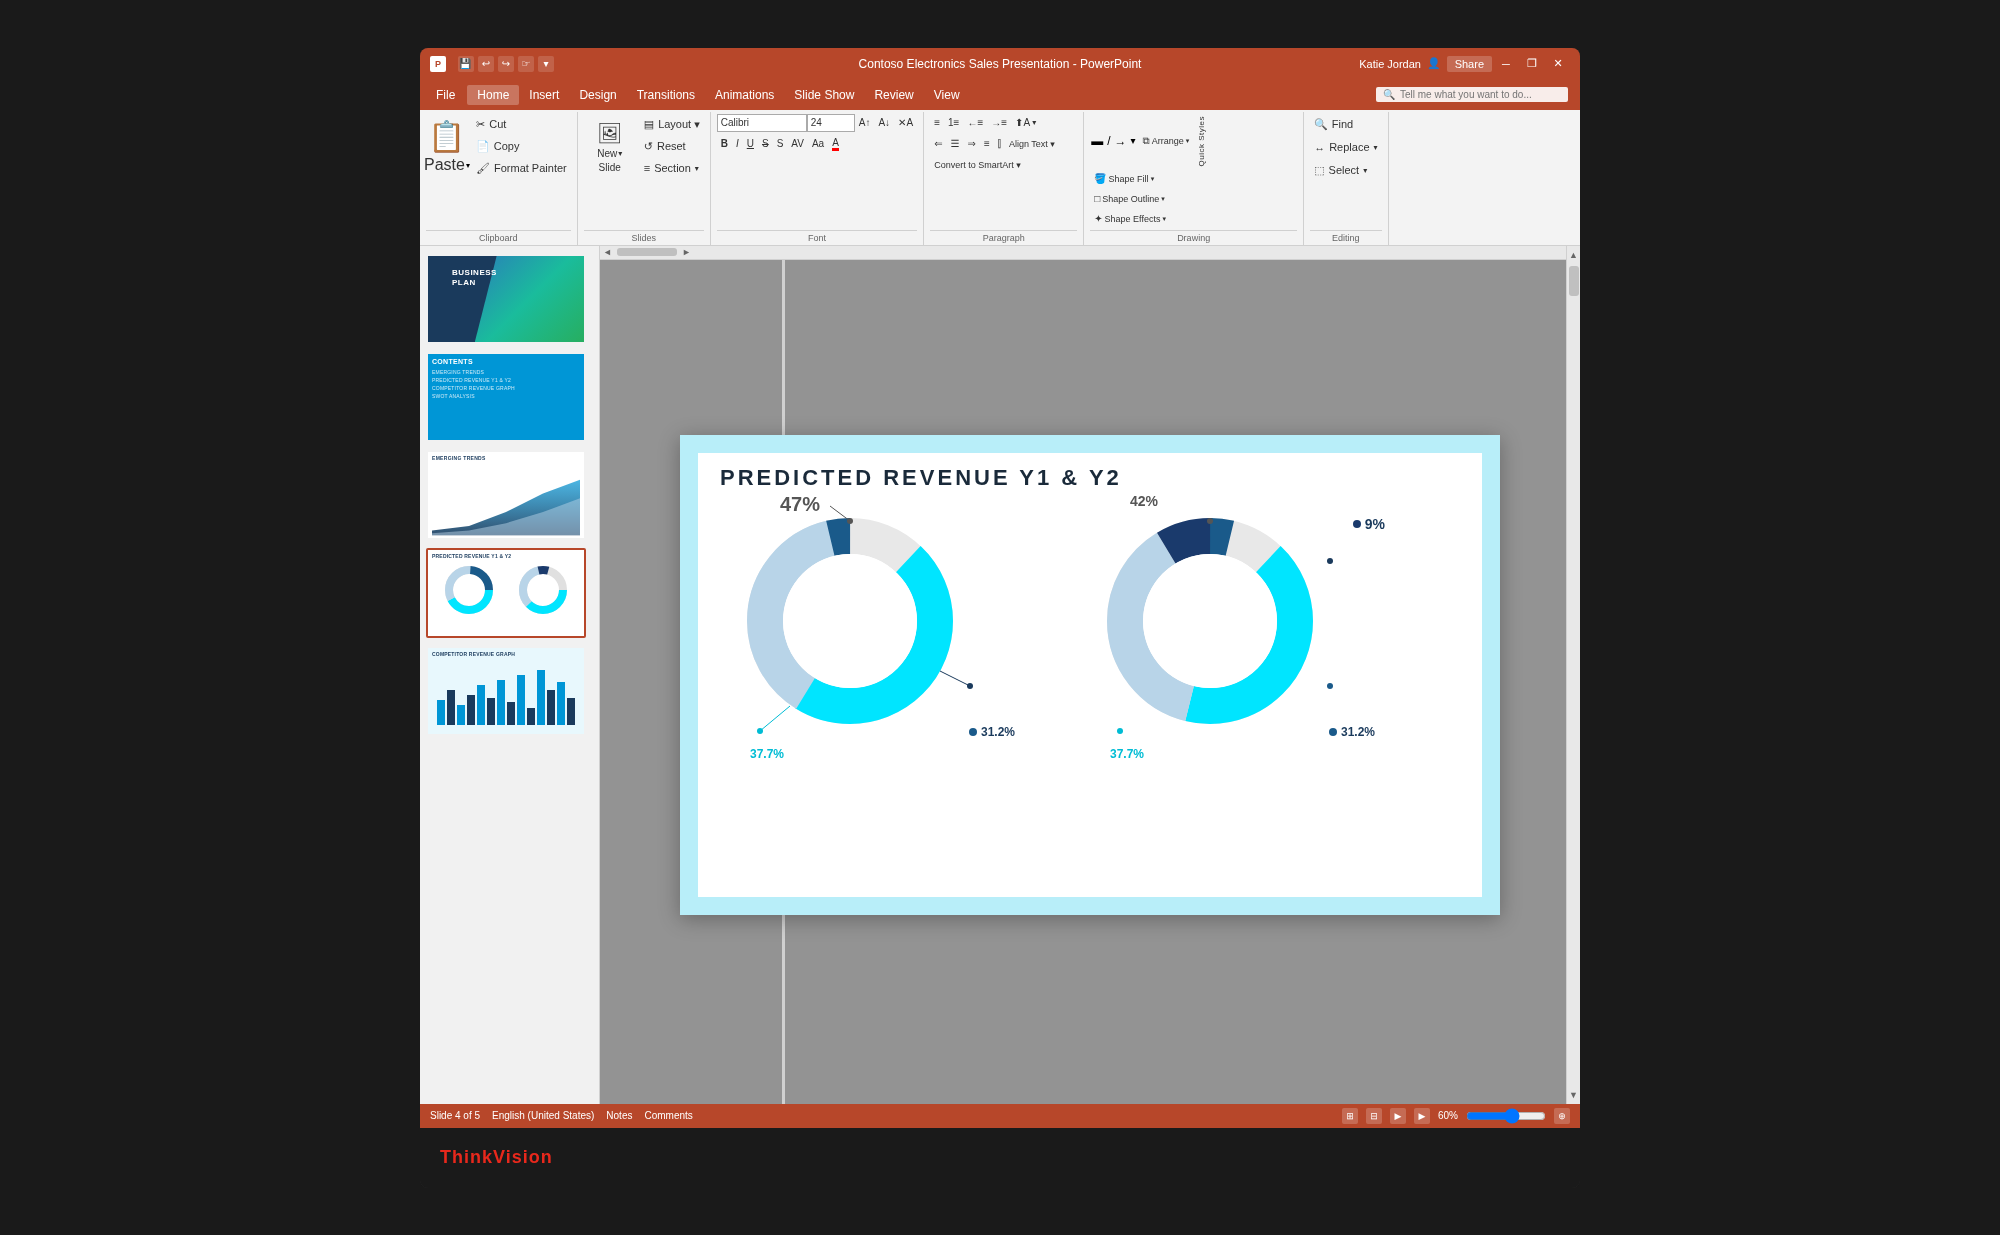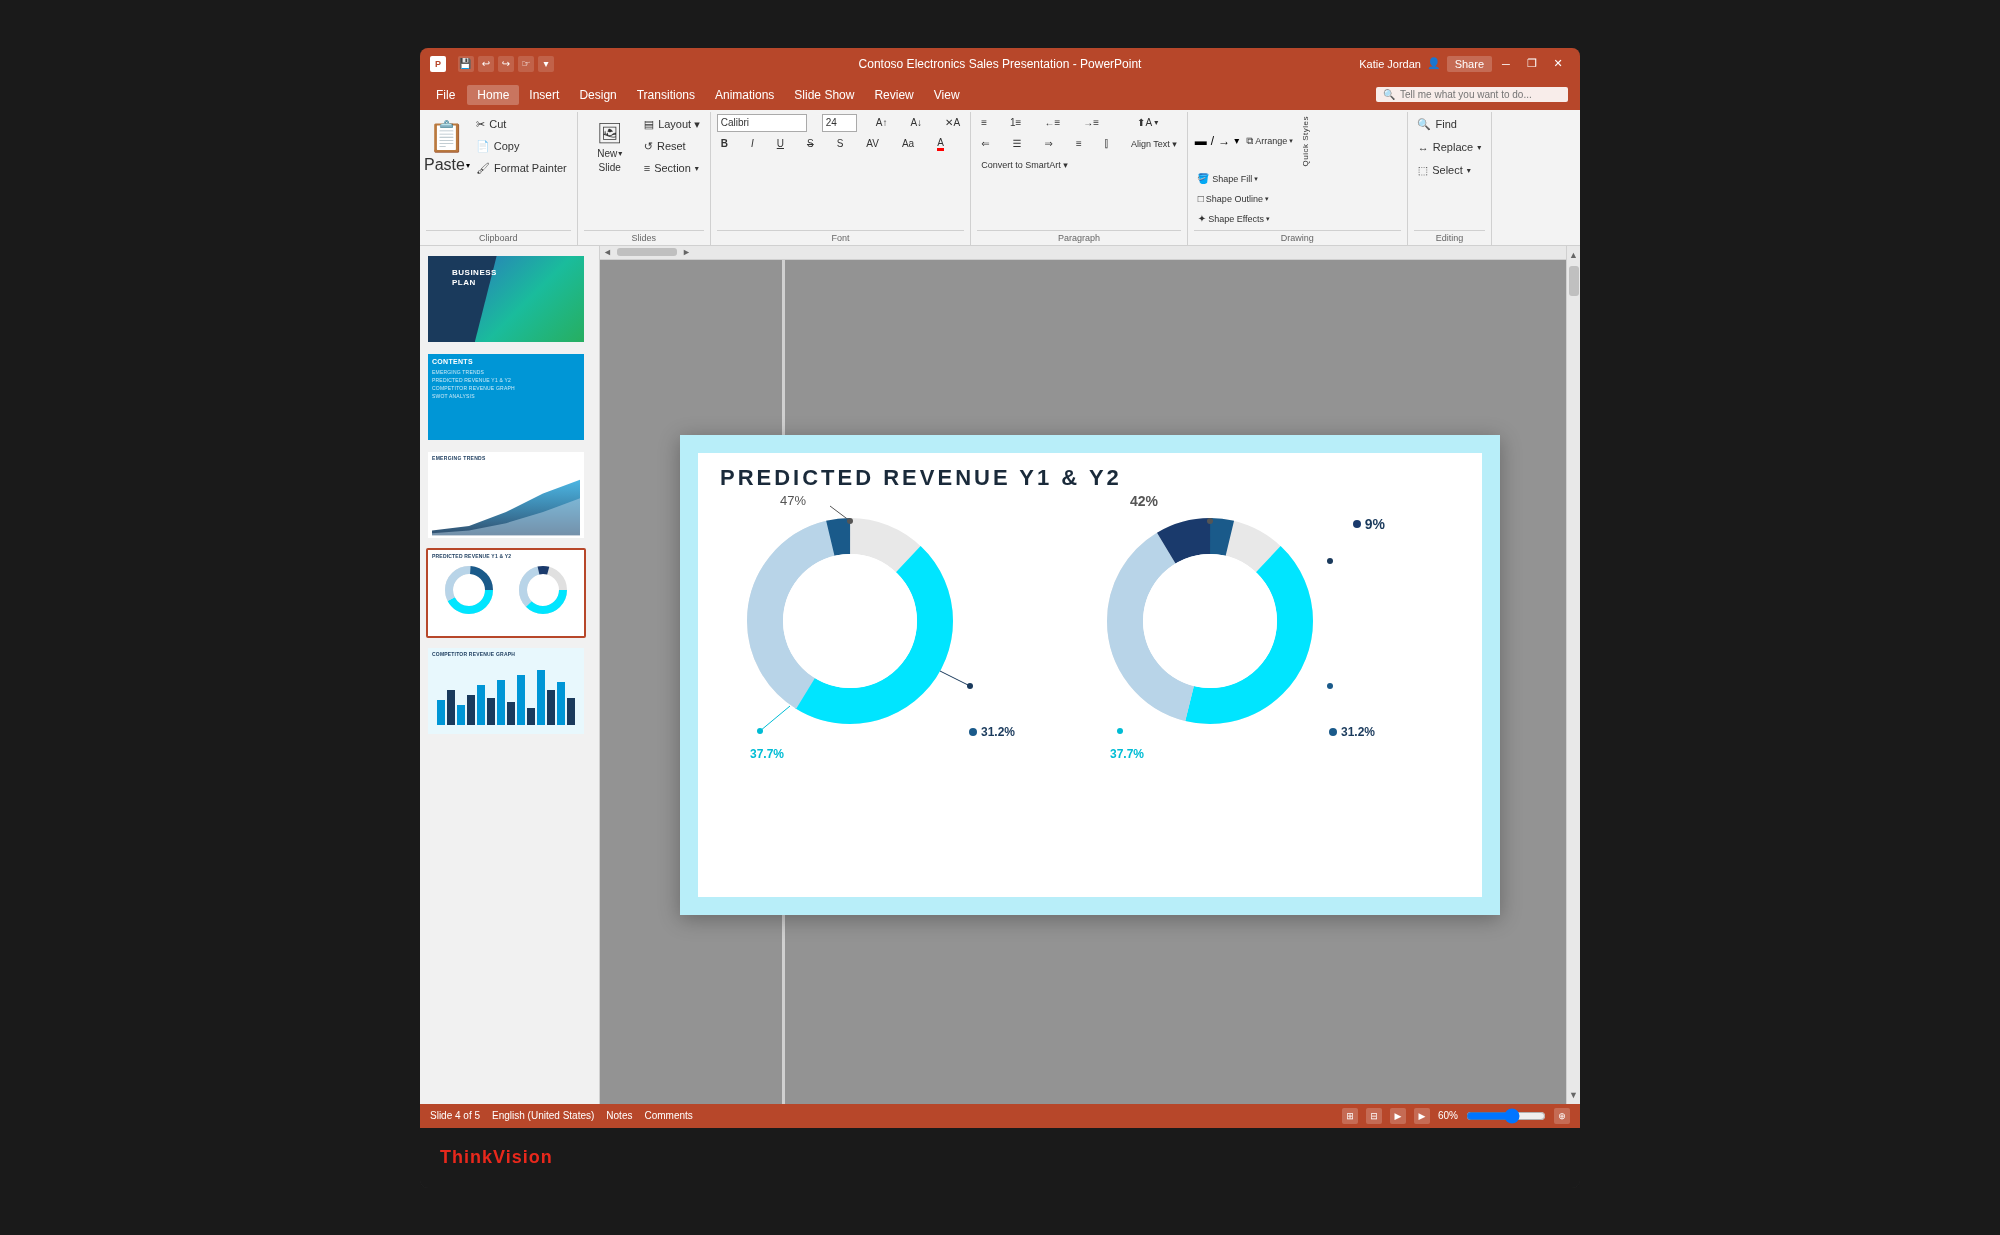--- a/index.html
+++ b/index.html
@@ -452,21 +452,21 @@
       font-size: 18px;
       font-weight: bold;
       letter-spacing: 1px;
     }
     .thinkvision-logo span {
       color: #e8281c;
     }
     .ribbon-row {
       display: flex;
       align-items: center;
-      gap: 15px;
+      gap: 0;
     }
     .rb-btn {
       padding: 1px 4px;
       font-size: 10px;
       cursor: pointer;
       border-radius: 2px;
       color: #333;
       display: flex;
       align-items: center;
       gap: 2px;
@@ -614,21 +614,21 @@
             </div>
           </div>
         </div>
         <div class="ribbon-group-label">Slides</div>
       </div>
 
       <div class="ribbon-group" style="min-width:200px;">
         <div class="ribbon-group-content" style="flex-direction:column;gap:3px;">
           <div class="ribbon-row">
             <div class="font-box" style="width:90px;">Calibri</div>
-            <div class="font-box" style="width:35px;">24</div>
+            <div class="font-box" style="width:48px;">24</div>
             <div class="rb-btn">
                 <span>A↑</span>
               </div>
             <div class="rb-btn">
                 <span>A↓</span>
               </div>
             <div class="rb-btn">
                 <span>✕A</span>
               </div>
           </div>
@@ -881,21 +881,21 @@
         <div class="slide-bg-border"></div>
 
         <div class="slide-content">
           <div class="slide-title">PREDICTED REVENUE Y1 &amp; Y2</div>
 
           <div class="donut-container">
 
             <div class="donut-wrapper" style="position:relative;">
               <div style="position:relative;width:220px;height:220px;">
                 
-                <div style="position:absolute;top:-18px;left:40px;font-size:13px;font-weight:normal;color:#555;">47%</div>
+                <div style="position:absolute;top:-18px;left:40px;font-size:20px;font-weight:bold;color:#555;">47%</div>
                 
                 <svg style="position:absolute;top:0;left:0;width:100%;height:100%;overflow:visible;" viewBox="0 0 220 220">
                   <line x1="110" y1="10" x2="90" y2="-5" stroke="#555" stroke-width="1" marker-end="url(#dot)"></line>
                   <line x1="200" y1="160" x2="230" y2="175" stroke="#1a3a5c" stroke-width="1"></line>
                   <line x1="50" y1="195" x2="20" y2="220" stroke="#00bcd4" stroke-width="1"></line>
                   <circle cx="230" cy="175" r="3" fill="#1a3a5c"></circle>
                   <circle cx="20" cy="220" r="3" fill="#00bcd4"></circle>
                   <circle cx="110" cy="10" r="3" fill="#555"></circle>
                 </svg>
 

